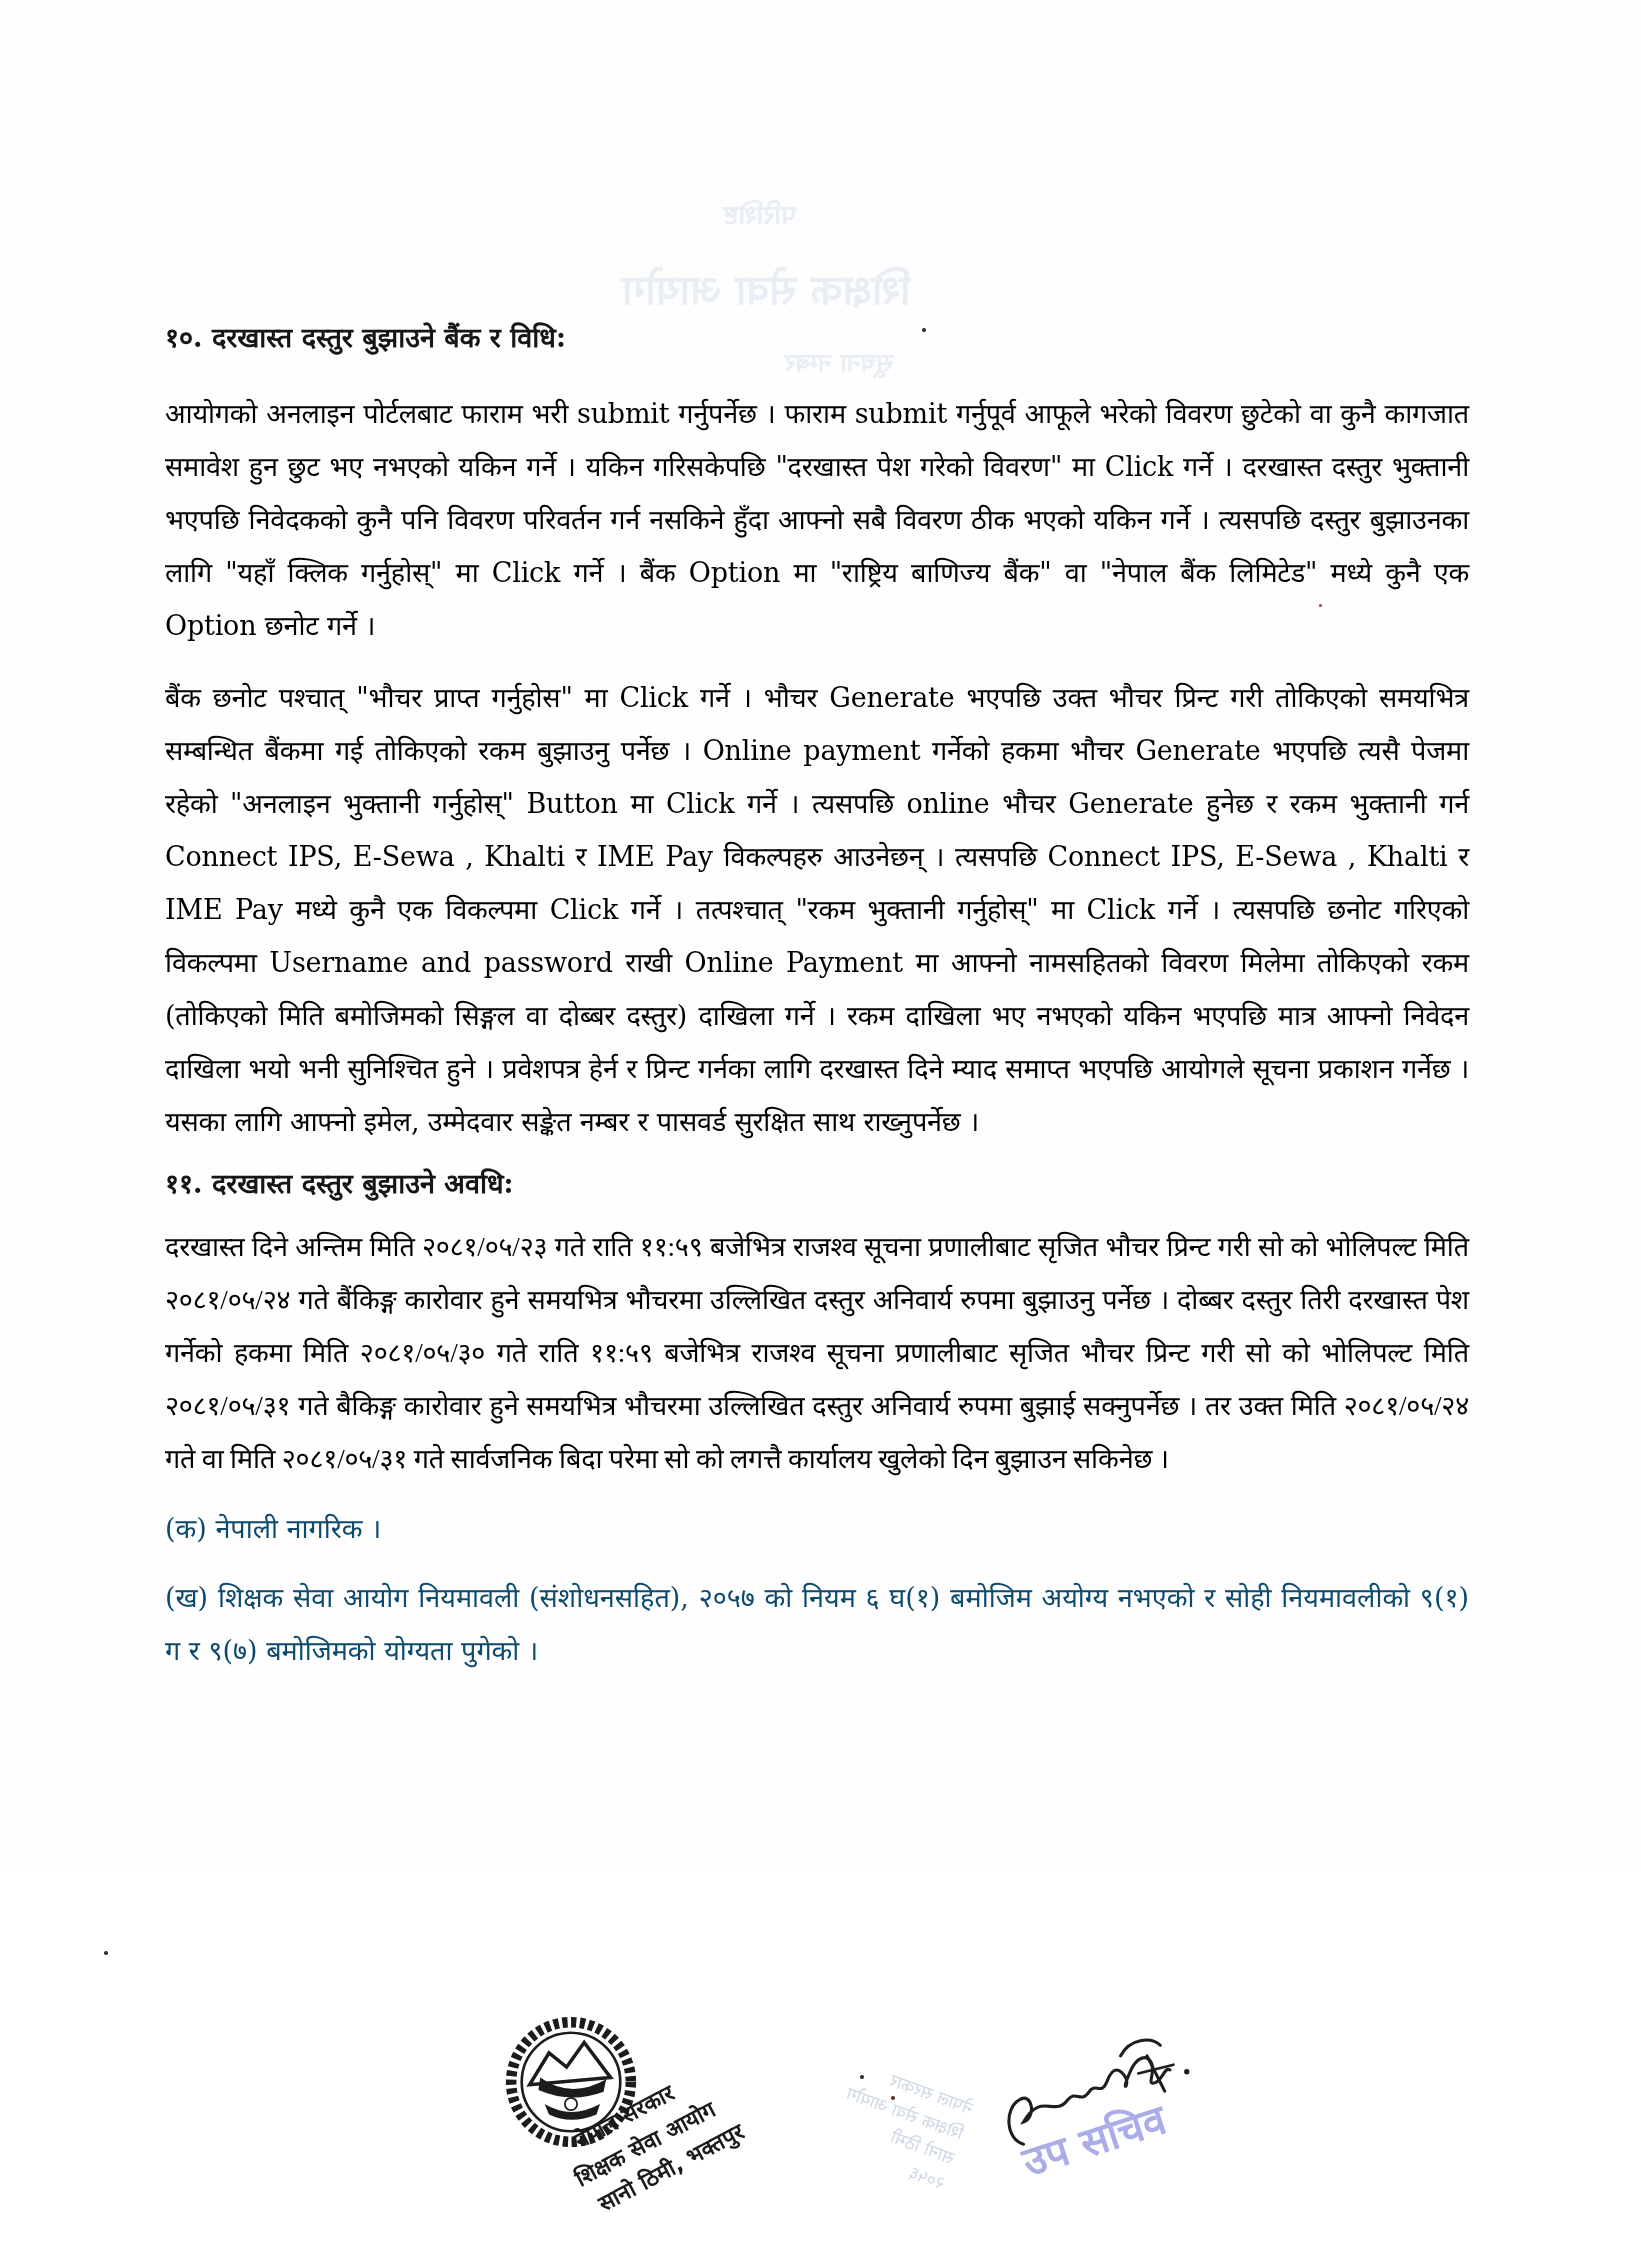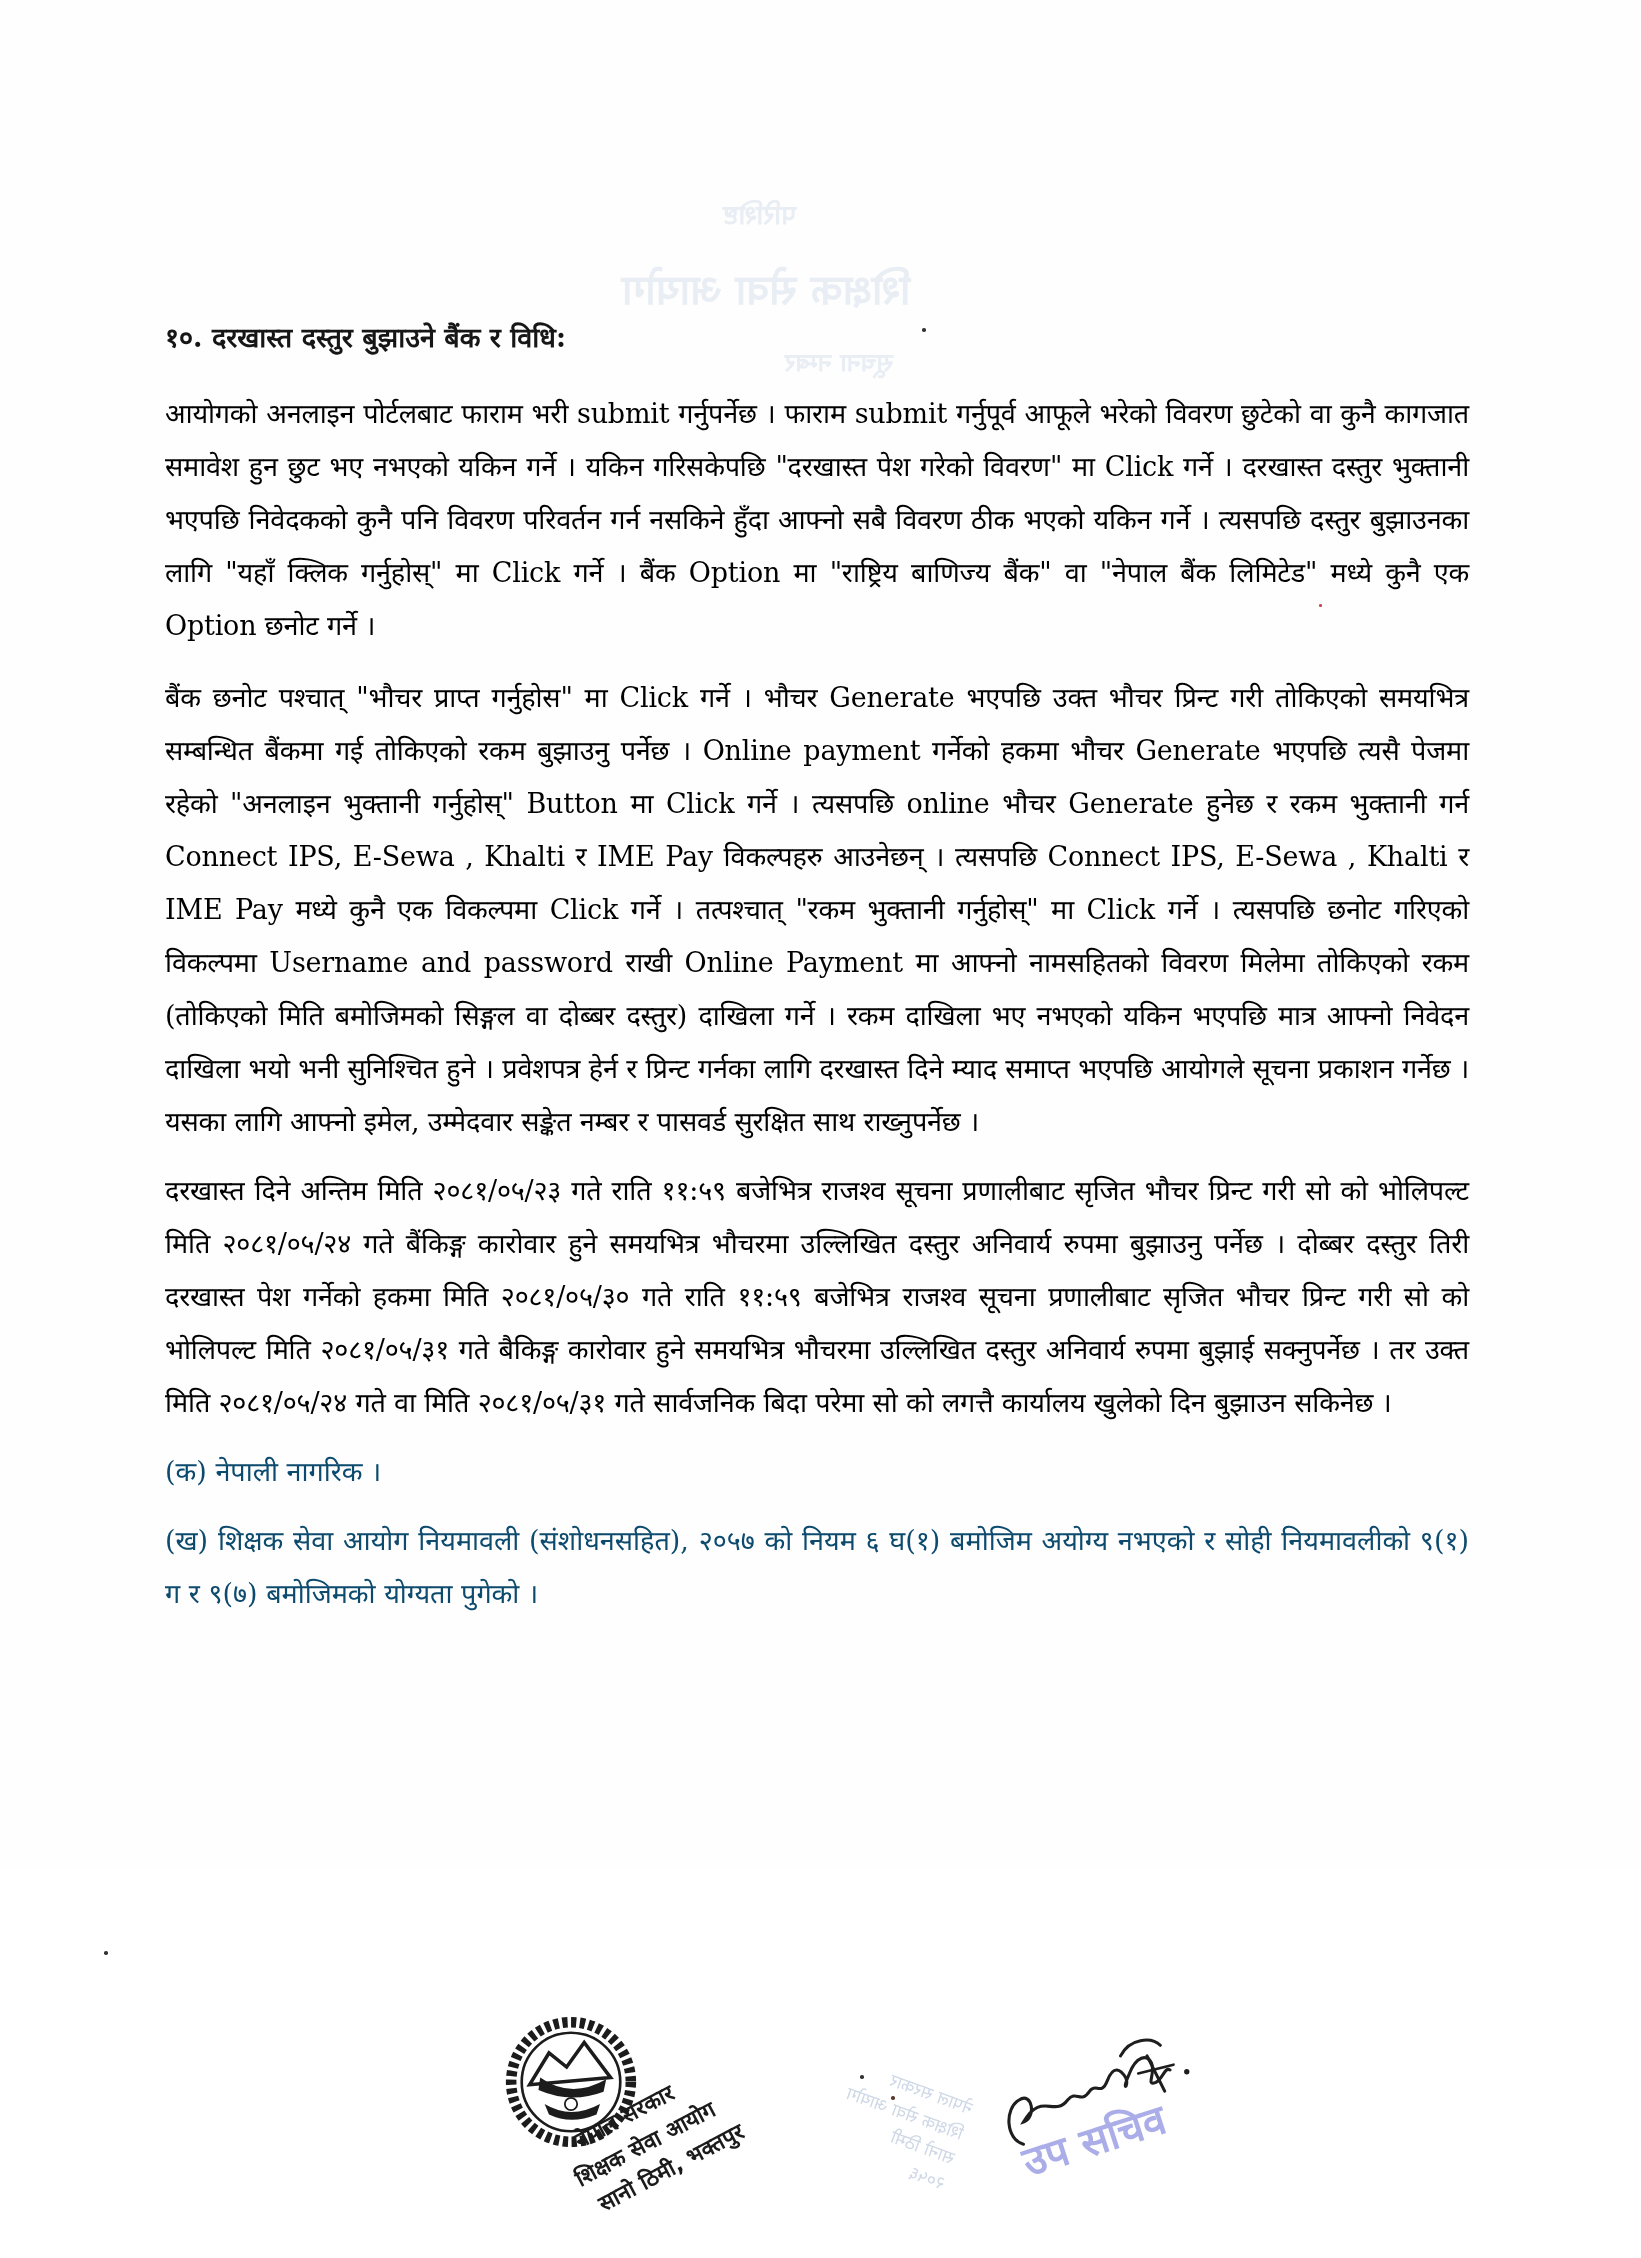--- a/index.html
+++ b/index.html
@@ -52,21 +52,21 @@
       text-align: justify;
       text-align-last: left;
       margin: 0;
       color: #000000;
       letter-spacing: -0.2px;
     }
     .h10 { margin-bottom: 30px; }
     .p10a { margin-bottom: 19.4px; }
     .p10b { margin-bottom: 16px; }
     .h11 { margin-bottom: 17.6px; }
-    .p11 { margin-bottom: 16px; }
+    .p11 { margin-bottom: 16px; font-family: Liberation Serif, serif; }
     .h12 { margin-bottom: 21px; }
     .item { font-size: 27px; line-height: 53px; margin: 0; color: #0c4a6e; }
     .item-ka { margin-bottom: 16px; }
     .item-kha { margin-bottom: 16px; text-align: justify; text-align-last: left; }
     .item-ga { padding-left: 7px; }
 
     
     .seal {
       position: absolute;
       left: 505px;
@@ -139,20 +139,21 @@
 
   <div class="content">
 
     <section>
       <h2 class="section-heading h10">१०. दरखास्त दस्तुर बुझाउने बैंक र विधि:</h2>
       <p class="para p10a">आयोगको अनलाइन पोर्टलबाट फाराम भरी submit गर्नुपर्नेछ । फाराम submit गर्नुपूर्व आफूले भरेको विवरण छुटेको वा कुनै कागजात समावेश हुन छुट भए नभएको यकिन गर्ने । यकिन गरिसकेपछि "दरखास्त पेश गरेको विवरण" मा Click गर्ने । दरखास्त दस्तुर भुक्तानी भएपछि निवेदकको कुनै पनि विवरण परिवर्तन गर्न नसकिने हुँदा आफ्नो सबै विवरण ठीक भएको यकिन गर्ने । त्यसपछि दस्तुर बुझाउनका लागि "यहाँ क्लिक गर्नुहोस्" मा Click गर्ने । बैंक Option मा "राष्ट्रिय बाणिज्य बैंक" वा "नेपाल बैंक लिमिटेड" मध्ये कुनै एक Option छनोट गर्ने ।</p>
       <p class="para p10b">बैंक छनोट पश्चात् "भौचर प्राप्त गर्नुहोस" मा Click गर्ने । भौचर Generate भएपछि उक्त भौचर प्रिन्ट गरी तोकिएको समयभित्र सम्बन्धित बैंकमा गई तोकिएको रकम बुझाउनु पर्नेछ । Online payment गर्नेको हकमा भौचर Generate भएपछि त्यसै पेजमा रहेको "अनलाइन भुक्तानी गर्नुहोस्" Button मा Click गर्ने । त्यसपछि online भौचर Generate हुनेछ र रकम भुक्तानी गर्न Connect IPS, E-Sewa , Khalti र IME Pay विकल्पहरु आउनेछन् । त्यसपछि Connect IPS, E-Sewa , Khalti र IME Pay मध्ये कुनै एक विकल्पमा Click गर्ने । तत्पश्चात् "रकम भुक्तानी गर्नुहोस्" मा Click गर्ने । त्यसपछि छनोट गरिएको विकल्पमा Username and password राखी Online Payment मा आफ्नो नामसहितको विवरण मिलेमा तोकिएको रकम (तोकिएको मिति बमोजिमको सिङ्गल वा दोब्बर दस्तुर) दाखिला गर्ने । रकम दाखिला भए नभएको यकिन भएपछि मात्र आफ्नो निवेदन दाखिला भयो भनी सुनिश्चित हुने । प्रवेशपत्र हेर्न र प्रिन्ट गर्नका लागि दरखास्त दिने म्याद समाप्त भएपछि आयोगले सूचना प्रकाशन गर्नेछ । यसका लागि आफ्नो इमेल, उम्मेदवार सङ्केत नम्बर र पासवर्ड सुरक्षित साथ राख्नुपर्नेछ ।</p>
     </section>
 
     <section>
+      <h2 class="section-heading h11">११. दरखास्त दस्तुर बुझाउने अवधि:</h2>
       <p class="para p11">दरखास्त दिने अन्तिम मिति २०८१/०५/२३ गते राति ११:५९ बजेभित्र राजश्व सूचना प्रणालीबाट सृजित भौचर प्रिन्ट गरी सो को भोलिपल्ट मिति २०८१/०५/२४ गते बैंकिङ्ग कारोवार हुने समयभित्र भौचरमा उल्लिखित दस्तुर अनिवार्य रुपमा बुझाउनु पर्नेछ । दोब्बर दस्तुर तिरी दरखास्त पेश गर्नेको हकमा मिति २०८१/०५/३० गते राति ११:५९ बजेभित्र राजश्व सूचना प्रणालीबाट सृजित भौचर प्रिन्ट गरी सो को भोलिपल्ट मिति २०८१/०५/३१ गते बैकिङ्ग कारोवार हुने समयभित्र भौचरमा उल्लिखित दस्तुर अनिवार्य रुपमा बुझाई सक्नुपर्नेछ । तर उक्त मिति २०८१/०५/२४ गते वा मिति २०८१/०५/३१ गते सार्वजनिक बिदा परेमा सो को लगत्तै कार्यालय खुलेको दिन बुझाउन सकिनेछ ।</p>
     </section>
 
     <section>
       <p class="item item-ka">(क) नेपाली नागरिक ।</p>
       <p class="item item-kha">(ख) शिक्षक सेवा आयोग नियमावली (संशोधनसहित), २०५७ को नियम ६ घ(१)  बमोजिम अयोग्य नभएको र सोही नियमावलीको ९(१) ग र ९(७) बमोजिमको योग्यता पुगेको ।</p>
     </section>
   </div>
 
   <svg class="seal" viewBox="0 0 150 150">

